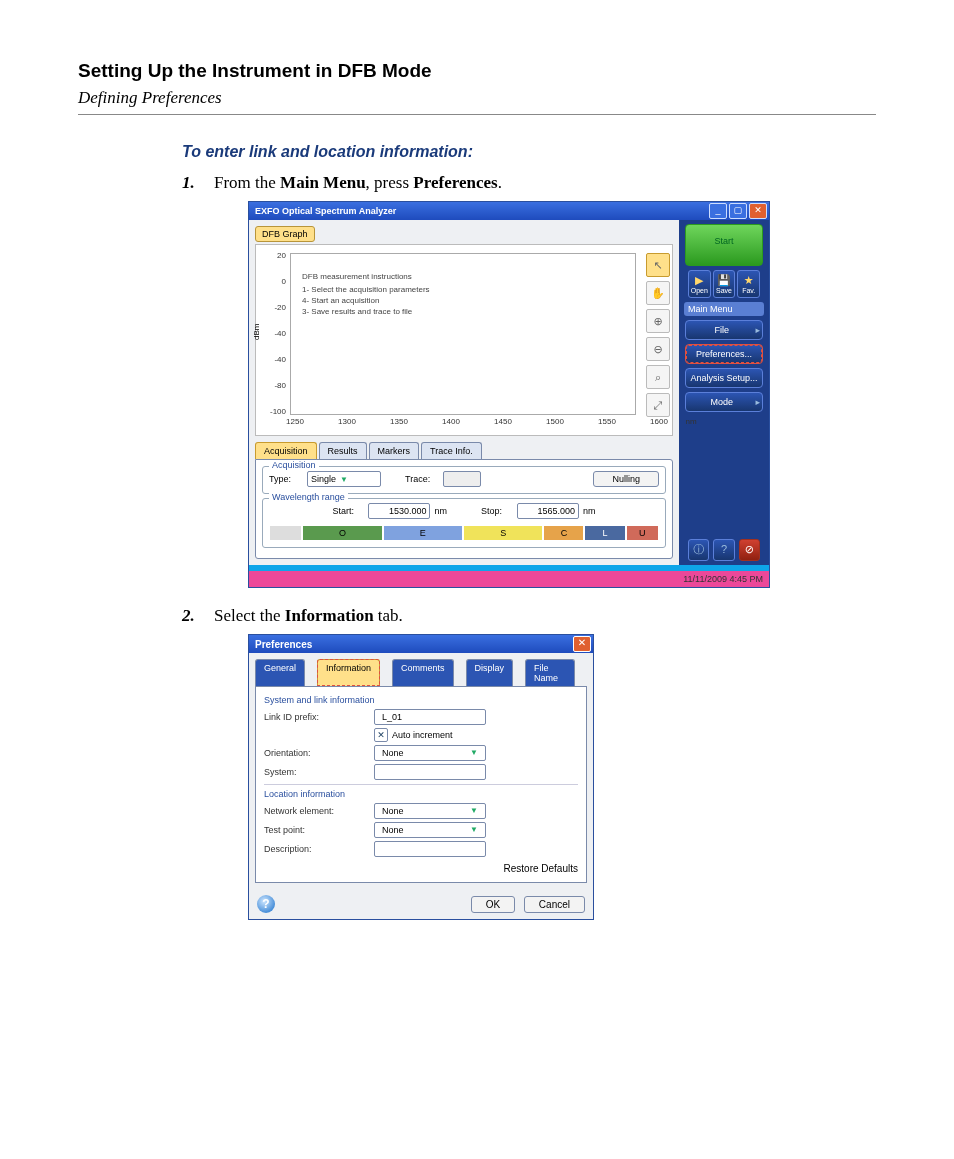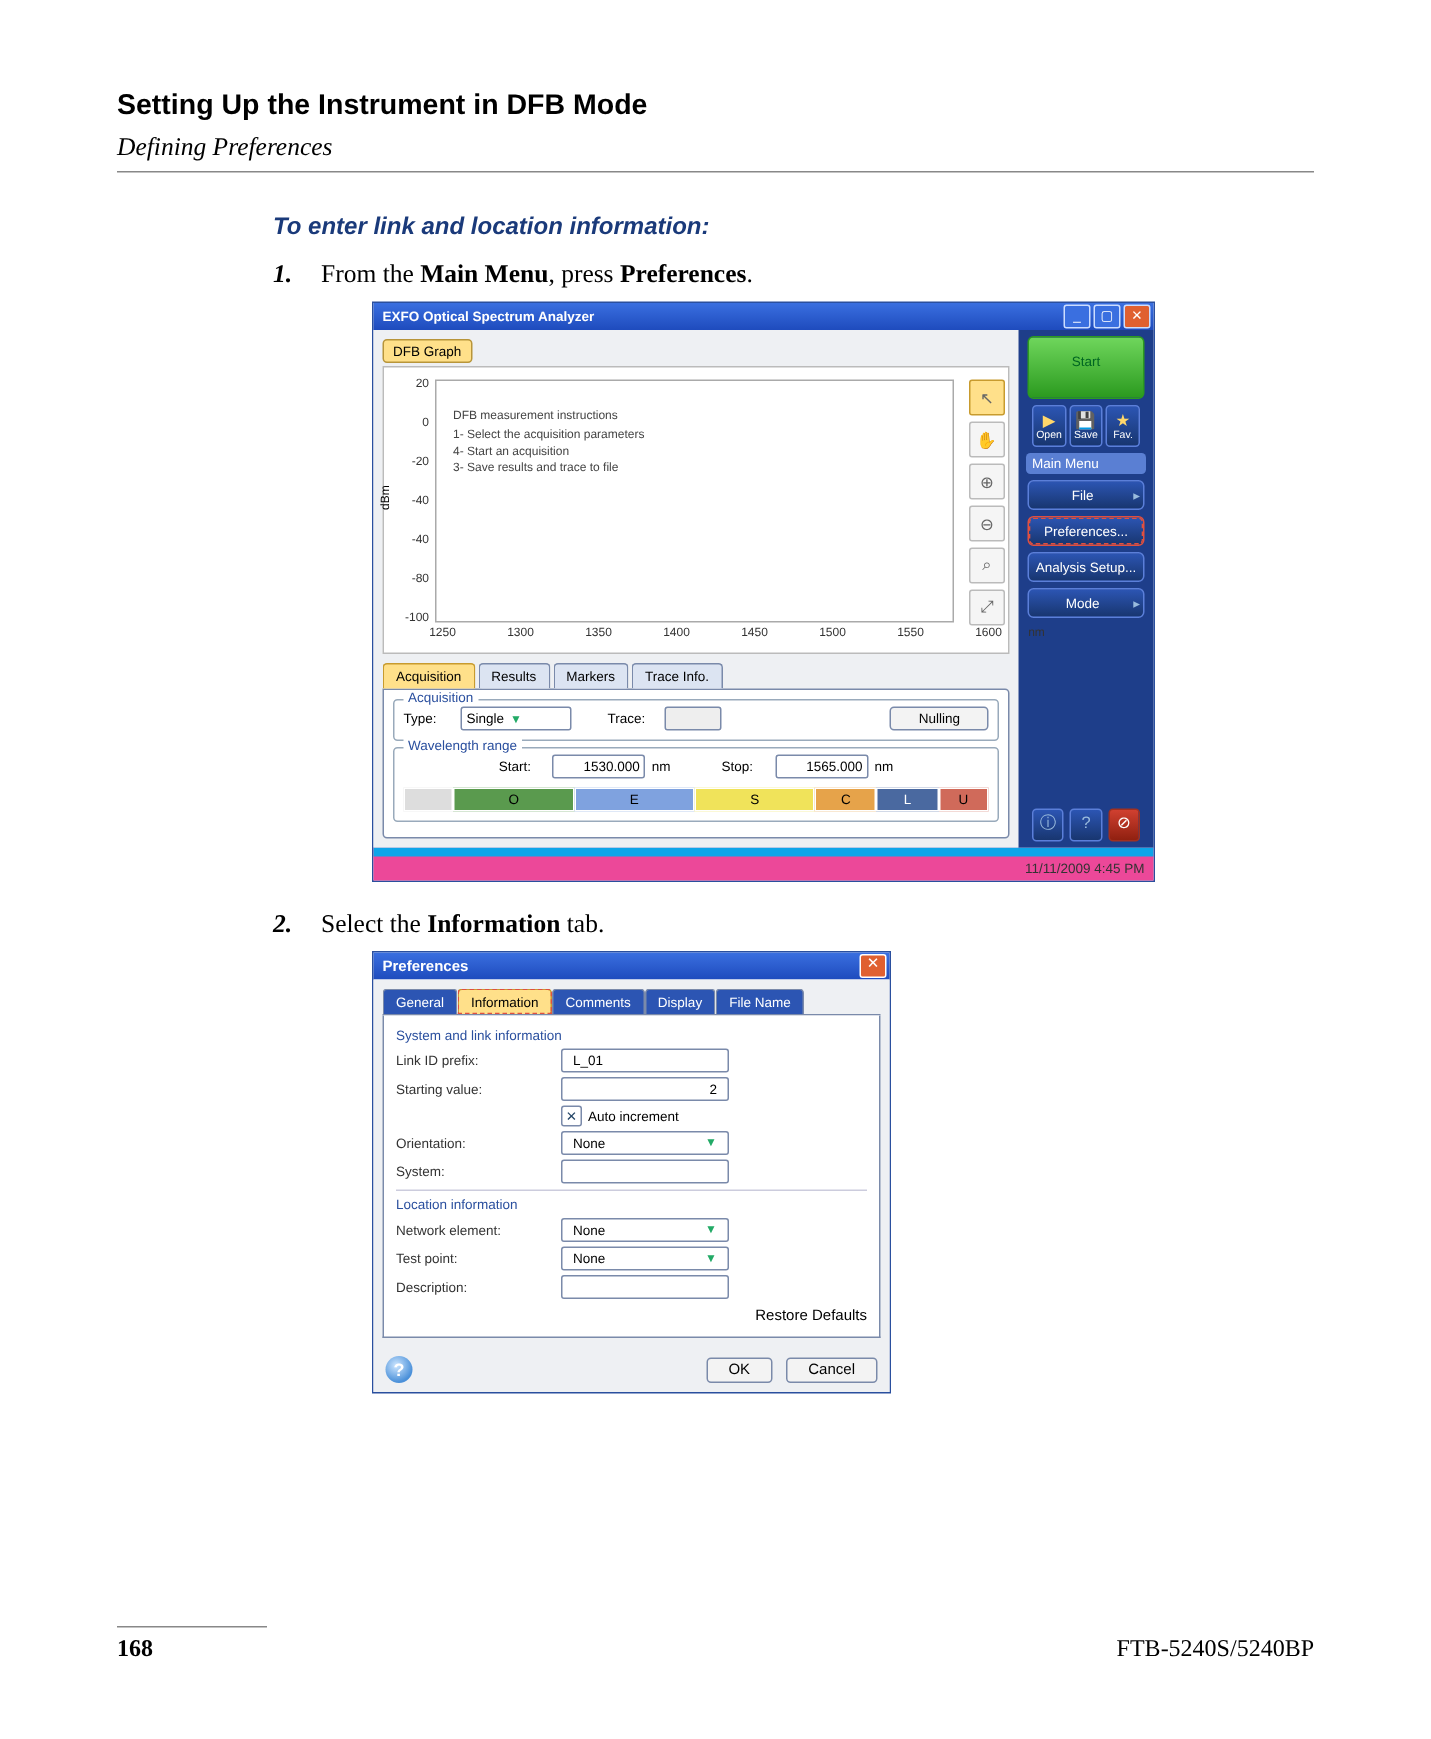--- a/index.html
+++ b/index.html
@@ -61,21 +61,21 @@
   .rfoot{margin-top:auto;display:flex;gap:4px;width:72px;justify-content:center}
   .rfbtn{width:20px;height:20px;border-radius:3px;border:1px solid #5b7fd9;background:linear-gradient(180deg,#2c55b3,#183670);color:#9bd;font-size:11px;text-align:center;line-height:18px}
   .rfbtn.red{background:linear-gradient(180deg,#d04030,#902010);border-color:#a03020;color:#fff}
   
   .dlg{width:344px;font-family:Tahoma,Arial,sans-serif;font-size:10px;border:1px solid #2a4f9e}
   .dlg-title{height:18px;background:linear-gradient(180deg,#3a6fe0,#1e4bbd);color:#fff;display:flex;align-items:center;padding:0 2px}
   .dlg-title .t{flex:1;padding-left:4px;font-weight:700}
   .dlg-title .x{width:16px;height:14px;background:#e06030;border:1px solid #fff;border-radius:2px;text-align:center;line-height:12px;color:#fff}
   .dlg-body{background:#eef0f3;padding:6px}
   .dlg-tabs{display:flex;border-bottom:1px solid #7a8aaa}
-  .dtab{padding:3px 8px;border:1px solid #7a8aaa;border-bottom:none;border-radius:3px 3px 0 0;margin-right:0;background:#2c55b3;color:#fff;font-size:9px}
+  .dtab{padding:3px 8px;border:1px solid #7a8aaa;border-bottom:none;border-radius:3px 3px 0 0;margin-right:12px;background:#2c55b3;color:#fff;font-size:9px}
   .dtab.act{background:#ffe08a;color:#000;border-color:#c89b2e;outline:1px dashed #e05040;outline-offset:-1px}
   .dlg-pane{background:#fff;border:1px solid #7a8aaa;border-top:none;padding:6px 8px 8px 8px}
   .grp-title{color:#2a4f9e;font-size:9px;margin:2px 0 4px 0}
   .f2{display:flex;align-items:center;margin:3px 0;font-size:9px}
   .f2 label{width:110px;color:#333}
   .f2 .in{border:1px solid #7a8aaa;height:14px;width:96px;background:#fff;padding:0 7px;line-height:14px;font-size:9px;border-radius:2px}
   .f2 .in.sel2{display:flex;justify-content:space-between;align-items:center}
   .f2 .in.sel2 .dd{color:#2a6;font-size:8px}
   .cb{width:12px;height:12px;border:1px solid #7a8aaa;background:#fff;border-radius:2px;display:inline-flex;align-items:center;justify-content:center;font-size:9px;color:#246;margin-right:4px}
   .sep{border-top:1px solid #ccd;margin:4px 0}
@@ -251,24 +251,20 @@
                 <span class="dtab">Display</span>
                 <span class="dtab">File Name</span>
               </div>
               <div class="dlg-pane">
                 <div class="grp-title">System and link information</div>
                 <div class="f2">
                     <label>Link ID prefix:</label>
                     <span class="in">L_01</span>
                   </div>
                 <div class="f2">
-                    <label>Starting value:</label>
-                    <span class="in" style="text-align:right">2</span>
-                  </div>
-                <div class="f2">
                     <label></label>
                     <span class="cb">✕</span>
                     <span>Auto increment</span>
                   </div>
                 <div class="f2">
                     <label>Orientation:</label>
                     <span class="in sel2">
                       <span>None</span>
                       <span class="dd">▼</span>
                     </span>
@@ -308,20 +304,13 @@
                 <span class="b">OK</span>
                 <span class="b">Cancel</span>
               </div>
             </div>
           </div>
         </div>
       </li>
     </ol>
   </div>
 
-  <div class="pg-foot">
-    <div class="line"></div>
-    <div class="row">
-      <span class="pn">168</span>
-      <span>FTB-5240S/5240BP</span>
-    </div>
-  </div>
 </div>
 
 </body></html>

